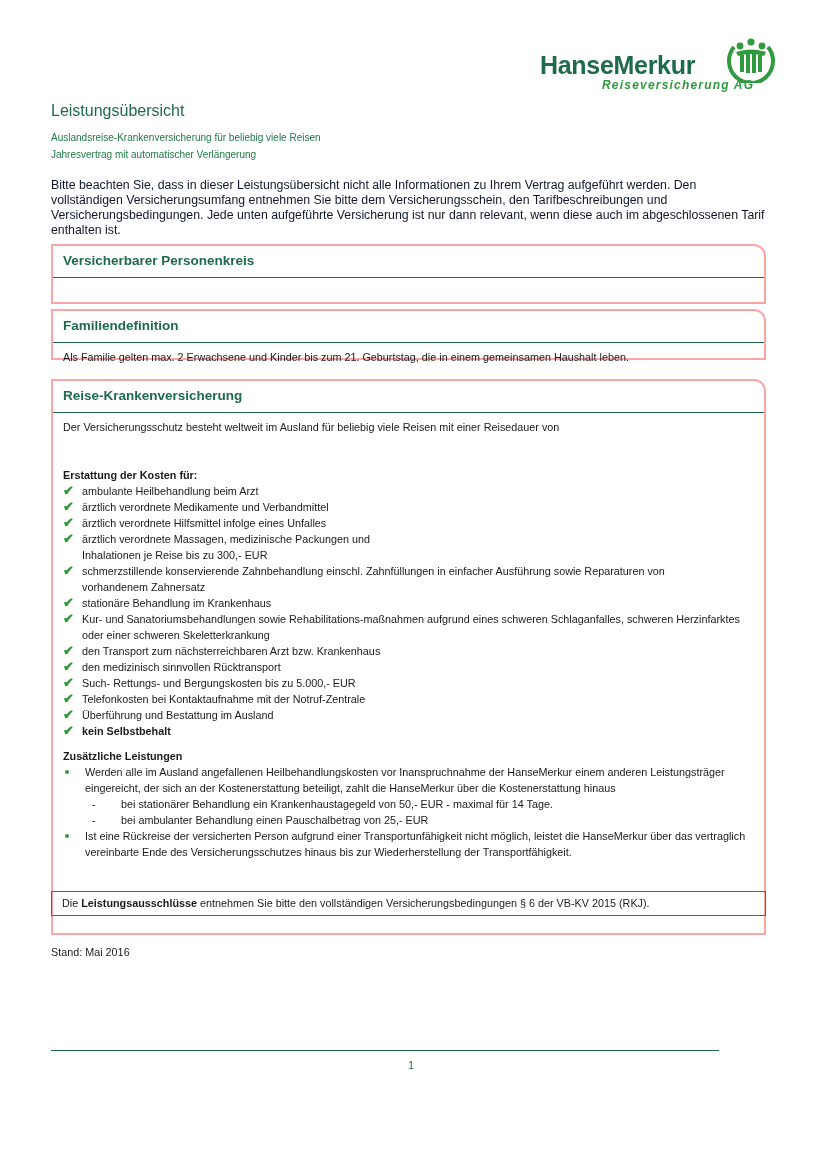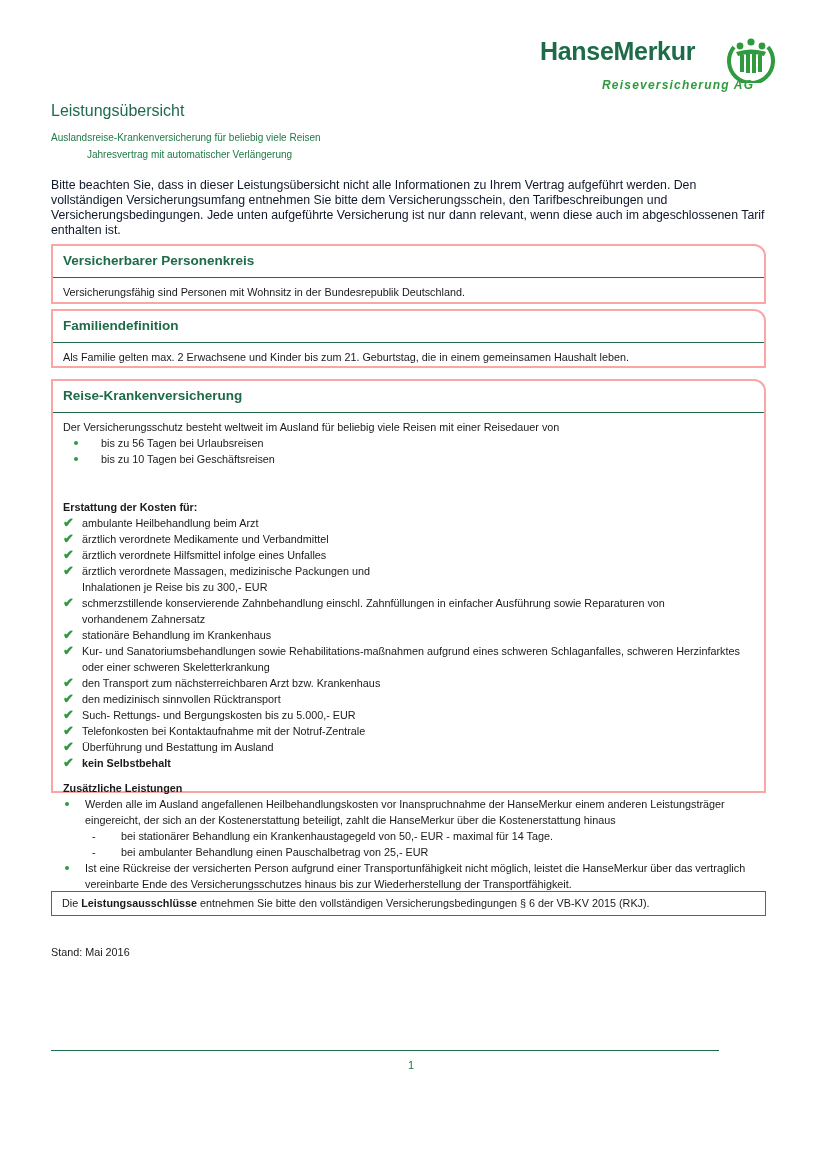--- a/index.html
+++ b/index.html
@@ -1,39 +1,39 @@
 <!DOCTYPE html>
 <html><head>
 <meta charset="utf-8">
 <style>
   html, body { margin: 0; padding: 0; background: #ffffff; }
   body { width: 826px; height: 1169px; position: relative; overflow: hidden;
          font-family: "Liberation Sans", sans-serif; color: #1a1a1a; }
   .logo { position: absolute; left: 538px; top: 33px; width: 240px; height: 62px; }
-  .logo-word { position: absolute; left: 2px; top: 4px; font-size: 25px; font-weight: bold;
+  .logo-word { position: absolute; left: 2px; top: 18px; font-size: 25px; font-weight: bold;
                color: #1e6b4a; letter-spacing: -0.3px; }
   .logo-sub { position: absolute; left: 52px; top: 45px; font-size: 12px; font-style: italic;
               font-weight: bold; color: #2f9a3e; letter-spacing: 1.2px; margin-left: 12px; }
   .logo-mark { position: absolute; left: 188px; top: 0px; width: 50px; height: 50px; }
 
   .title { position: absolute; left: 51px; top: 102px; font-size: 16px; font-weight: normal; color: #1e6b4a; }
   .subtitle { position: absolute; left: 51px; font-size: 10px; color: #1e7a45; }
   .sub1 { top: 132px; }
-  .sub2 { top: 149px; margin-left: 36px; }
+  .sub2 { top: 149px; }
 
   .intro { position: absolute; left: 51px; top: 178px; width: 720px; font-size: 12.3px; line-height: 15px; color: #0f172a; }
 
   .box { position: absolute; left: 51px; width: 715px; border: 2px solid #fca5a5; border-top-right-radius: 12px; box-sizing: border-box; }
   .box-head { height: 32px; border-bottom: 1.5px solid #1e6b4a; box-sizing: border-box; padding: 7px 10px 0 10px;
               font-size: 13.5px; font-weight: bold; color: #1e6b4a; }
   .box-body { padding: 6px 10px 0 10px; font-size: 10.8px; line-height: 16px; color: #1a1a1a; }
 
   .box1 { top: 244px; height: 60px; }
-  .box2 { top: 309px; height: 59px; }
-  .box3 { top: 379px; height: 414px; }
+  .box2 { top: 309px; height: 51px; }
+  .box3 { top: 379px; height: 556px; }
   .box4 { position: absolute; left: 51px; top: 891px; width: 715px; height: 25px; border: 1px solid #2e7d57; box-sizing: border-box;
           padding: 5px 10px 0 10px; font-size: 10.8px; color: #1a1a1a; }
   .box4 b { font-weight: bold; }
 
   ul.plain { list-style: none; margin: 0; padding: 0; }
   .dot-item { position: relative; padding-left: 38px; }
   .dot-item::before { content: ""; position: absolute; left: 11px; top: 6px; width: 4px; height: 4px; border-radius: 50%; background: #2f9a3e; }
   .label-bold { font-weight: bold; margin-top: 24px; }
   .check-item { position: relative; padding-left: 19px; }
   .check-icon { position: absolute; left: 0; top: 0; color: #2f9a3e; font-size: 13px; font-weight: bold; }
@@ -67,36 +67,31 @@
 </div>
 
 <div class="title">Leistungsübersicht</div>
 <div class="subtitle sub1">Auslandsreise-Krankenversicherung für beliebig viele Reisen</div>
 <div class="subtitle sub2">Jahresvertrag mit automatischer Verlängerung</div>
 
 <div class="intro">Bitte beachten Sie, dass in dieser Leistungsübersicht  nicht alle Informationen zu Ihrem Vertrag aufgeführt werden. Den vollständigen Versicherungsumfang entnehmen Sie bitte dem Versicherungsschein, den Tarifbeschreibungen und Versicherungsbedingungen. Jede unten aufgeführte Versicherung ist nur dann relevant, wenn diese auch im abgeschlossenen Tarif enthalten ist.</div>
 
 <div class="box box1">
   <div class="box-head">Versicherbarer Personenkreis</div>
-  <div class="box-body">Versicherungsfähig sind Personen mit Wohnsitz in der Bundesrepublik Deutschland.</div>
 </div>
 
 <div class="box box2">
   <div class="box-head">Familiendefinition</div>
   <div class="box-body">Als Familie gelten max. 2 Erwachsene und Kinder bis zum 21. Geburtstag, die in einem gemeinsamen Haushalt leben.</div>
 </div>
 
 <div class="box box3">
   <div class="box-head">Reise-Krankenversicherung</div>
   <div class="box-body">
     <div>Der Versicherungsschutz besteht weltweit im Ausland für beliebig viele Reisen mit einer Reisedauer von</div>
-    <ul class="plain">
-      <li class="dot-item">bis zu 56 Tagen bei Urlaubsreisen</li>
-      <li class="dot-item">bis zu 10 Tagen bei Geschäftsreisen</li>
-    </ul>
     <div style="height:8px"></div>
     <div class="label-bold">Erstattung der Kosten für:</div>
     <ul class="plain">
       <li class="check-item"><span class="check-icon">✔</span><span>ambulante Heilbehandlung beim Arzt</span></li>
       <li class="check-item"><span class="check-icon">✔</span><span>ärztlich verordnete Medikamente und Verbandmittel</span></li>
       <li class="check-item"><span class="check-icon">✔</span><span>ärztlich verordnete Hilfsmittel  infolge eines Unfalles</span></li>
       <li class="check-item" style="width:300px"><span class="check-icon">✔</span><span>ärztlich verordnete Massagen, medizinische Packungen und Inhalationen je Reise bis zu 300,- EUR</span></li>
       <li class="check-item" style="width:640px"><span class="check-icon">✔</span><span>schmerzstillende konservierende Zahnbehandlung einschl. Zahnfüllungen in einfacher Ausführung sowie Reparaturen von vorhandenem Zahnersatz</span></li>
       <li class="check-item"><span class="check-icon">✔</span><span>stationäre Behandlung im Krankenhaus</span></li>
       <li class="check-item" style="width:660px"><span class="check-icon">✔</span><span>Kur- und Sanatoriumsbehandlungen sowie Rehabilitations-maßnahmen aufgrund eines schweren Schlaganfalles, schweren Herzinfarktes oder einer schweren Skeletterkrankung</span></li>

